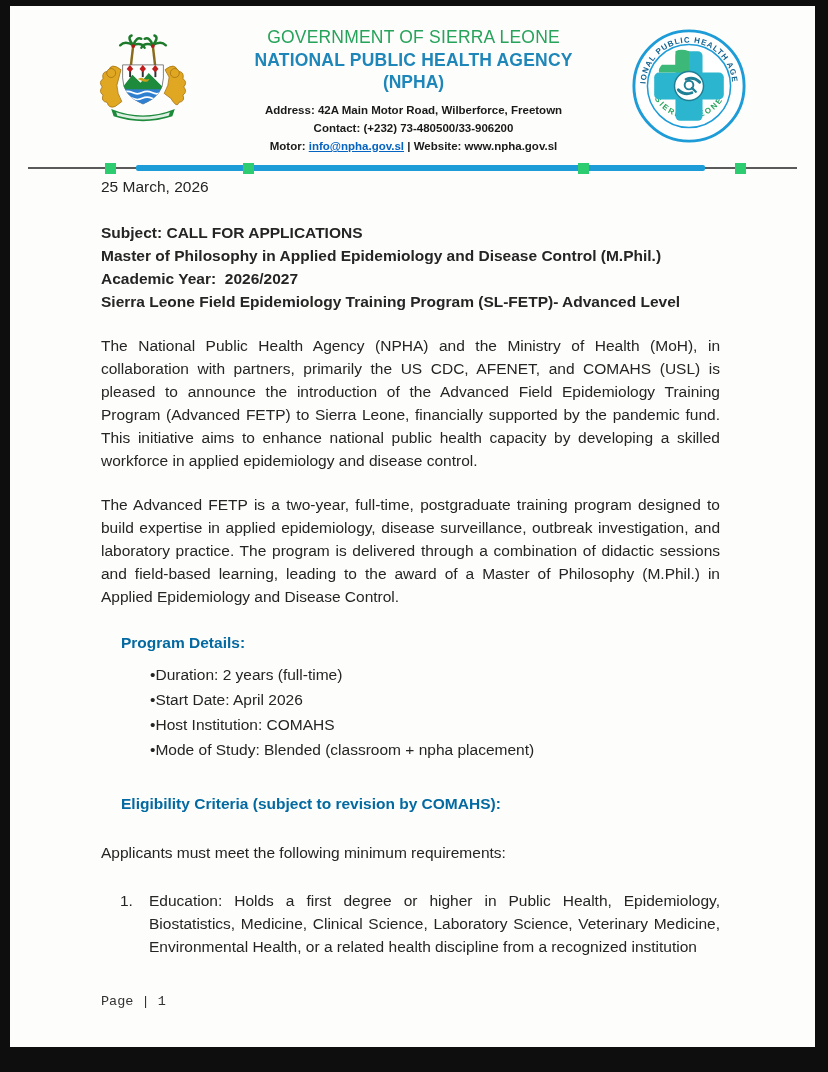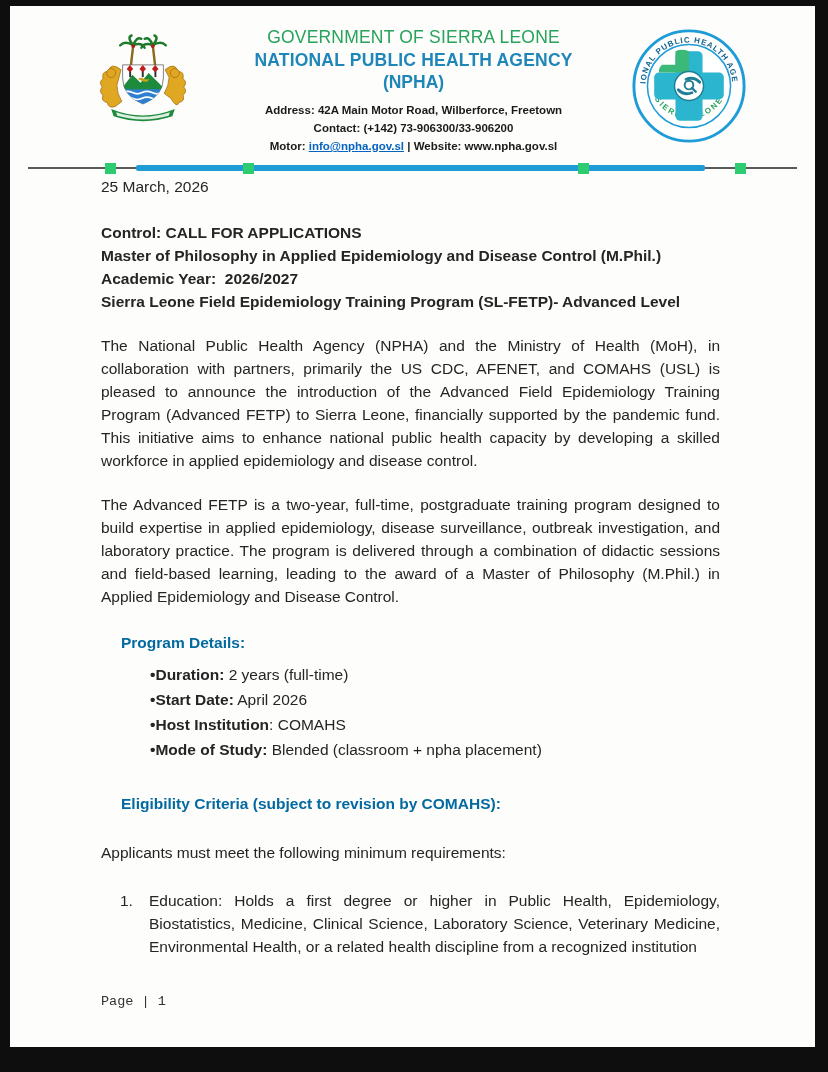--- a/index.html
+++ b/index.html
@@ -26,21 +26,21 @@
   .div-sq { position:absolute; top:1px; width:11px; height:11px; background:#2ECC71; }
   .sq1 { left:10%; } .sq2 { left:28%; } .sq3 { left:71.5%; } .sq4 { left:92%; }
   
   .doc { padding:0 95px 0 91px; font-size:15.5px; line-height:23px; color:#252525; }
   .date-row { }
   .subject { margin-top:23px; font-weight:bold; }
   .subject .s-line { white-space:pre-wrap; }
   .para { margin-top:21px; text-align:justify; }
   .sec-head { margin-top:23px; color:#0369a1; font-weight:bold;margin-left:20px; }
   .bullets { margin-top:8px; padding-left:49px; line-height:25px; }
-  .b-line b { font-weight:bold; }
+  .b-line b { font-weight:normal; }
   .intro { margin-top:26px; }
   .num-list { margin-top:25px; padding-left:19px; }
   .num-item { display:flex; }
   .num { width:29px; flex:0 0 auto; }
   .num-body { flex:1 1 auto; text-align:justify; }
   .footer { margin-top:32px; font-size:13.5px; color:#333;font-family:Liberation Mono, monospace; }
   b { font-weight:normal; }
 </style>
 </head>
 <body>
@@ -104,21 +104,21 @@
         <path d="M32,96 q33,11 66,0 l-1.5,4.5 q-31,9 -63,0 z" fill="#ffffff" opacity="0.85"></path>
       </g>
     </svg>
 
     <div class="head-center">
       <div class="org1">GOVERNMENT OF SIERRA LEONE</div>
       <div class="org2">NATIONAL PUBLIC HEALTH AGENCY</div>
       <div class="org3">(NPHA)</div>
       <div class="addr">
         <div>Address: 42A Main Motor Road, Wilberforce, Freetown</div>
-        <div>Contact: (+142) 73-906300/33-906200</div>
+        <div>Contact: (+232) 73-480500/33-906200</div>
         <div><span>Motor: </span><a href="#">info@npha.gov.sl</a><span style="white-space:pre-wrap;"> | Website: www.npha.gov.sl</span></div>
       </div>
     </div>
 
     <svg class="seal" viewBox="0 0 120 120">
       <defs>
         <path id="arcTop" d="M60,109 A49,49 0 1 1 60.01,109" transform="rotate(180 60 60)"></path>
         <path id="arcTopText" d="M15,60 A45,45 0 0 1 105,60"></path>
         <path id="arcBottomText" d="M22,68 A41,41 0 0 0 98,68"></path>
       </defs>
@@ -153,21 +153,21 @@
     <div class="div-sq sq2"></div>
     <div class="div-sq sq3"></div>
     <div class="div-sq sq4"></div>
   </div>
 
   <div class="doc">
 
     <div class="date-row">25 March, 2026</div>
 
     <div class="subject">
-      <div class="s-line">Control: CALL FOR APPLICATIONS</div>
+      <div class="s-line">Subject: CALL FOR APPLICATIONS</div>
       <div class="s-line">Master of Philosophy in Applied Epidemiology and Disease Control (M.Phil.)</div>
       <div class="s-line">Academic Year:  2026/2027</div>
       <div class="s-line">Sierra Leone Field Epidemiology Training Program (SL-FETP)- Advanced Level</div>
     </div>
 
     <div class="para">The National Public Health Agency (NPHA) and the Ministry of Health (MoH), in collaboration with partners, primarily the US CDC, AFENET, and COMAHS (USL) is pleased to announce the introduction of the Advanced Field Epidemiology Training Program (Advanced FETP) to Sierra Leone, financially supported by the pandemic fund. This initiative aims to enhance national public health capacity by developing a skilled workforce in applied epidemiology and disease control.</div>
 
     <div class="para"><span>The </span><b>Advanced FETP</b><span> is a two-year, full-time, postgraduate training program designed to build expertise in applied epidemiology, disease surveillance, outbreak investigation, and laboratory practice. The program is delivered through a combination of didactic sessions and field-based learning, leading to the award of a </span><b>Master of Philosophy (M.Phil.) in Applied Epidemiology and Disease Control.</b></div>
 
     <div class="sec-head">Program Details:</div>

